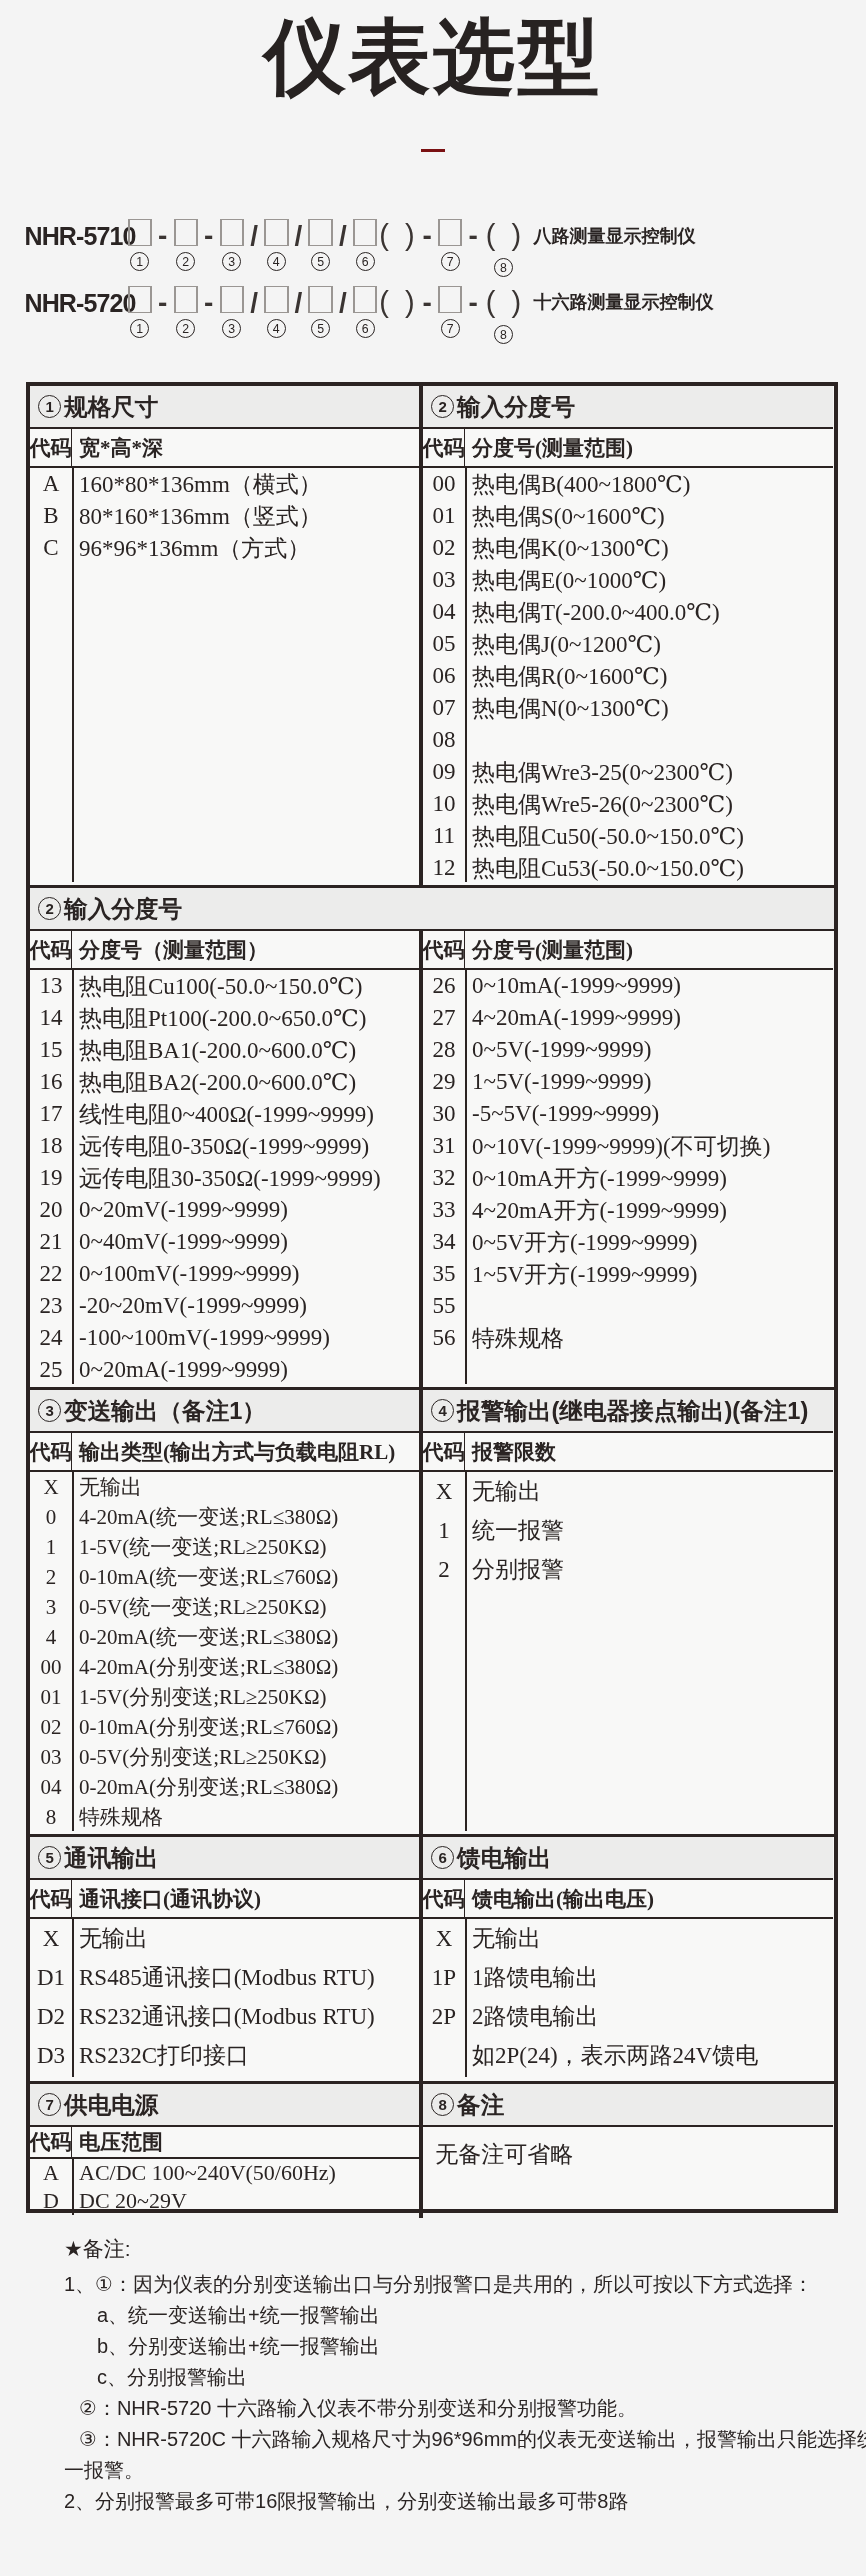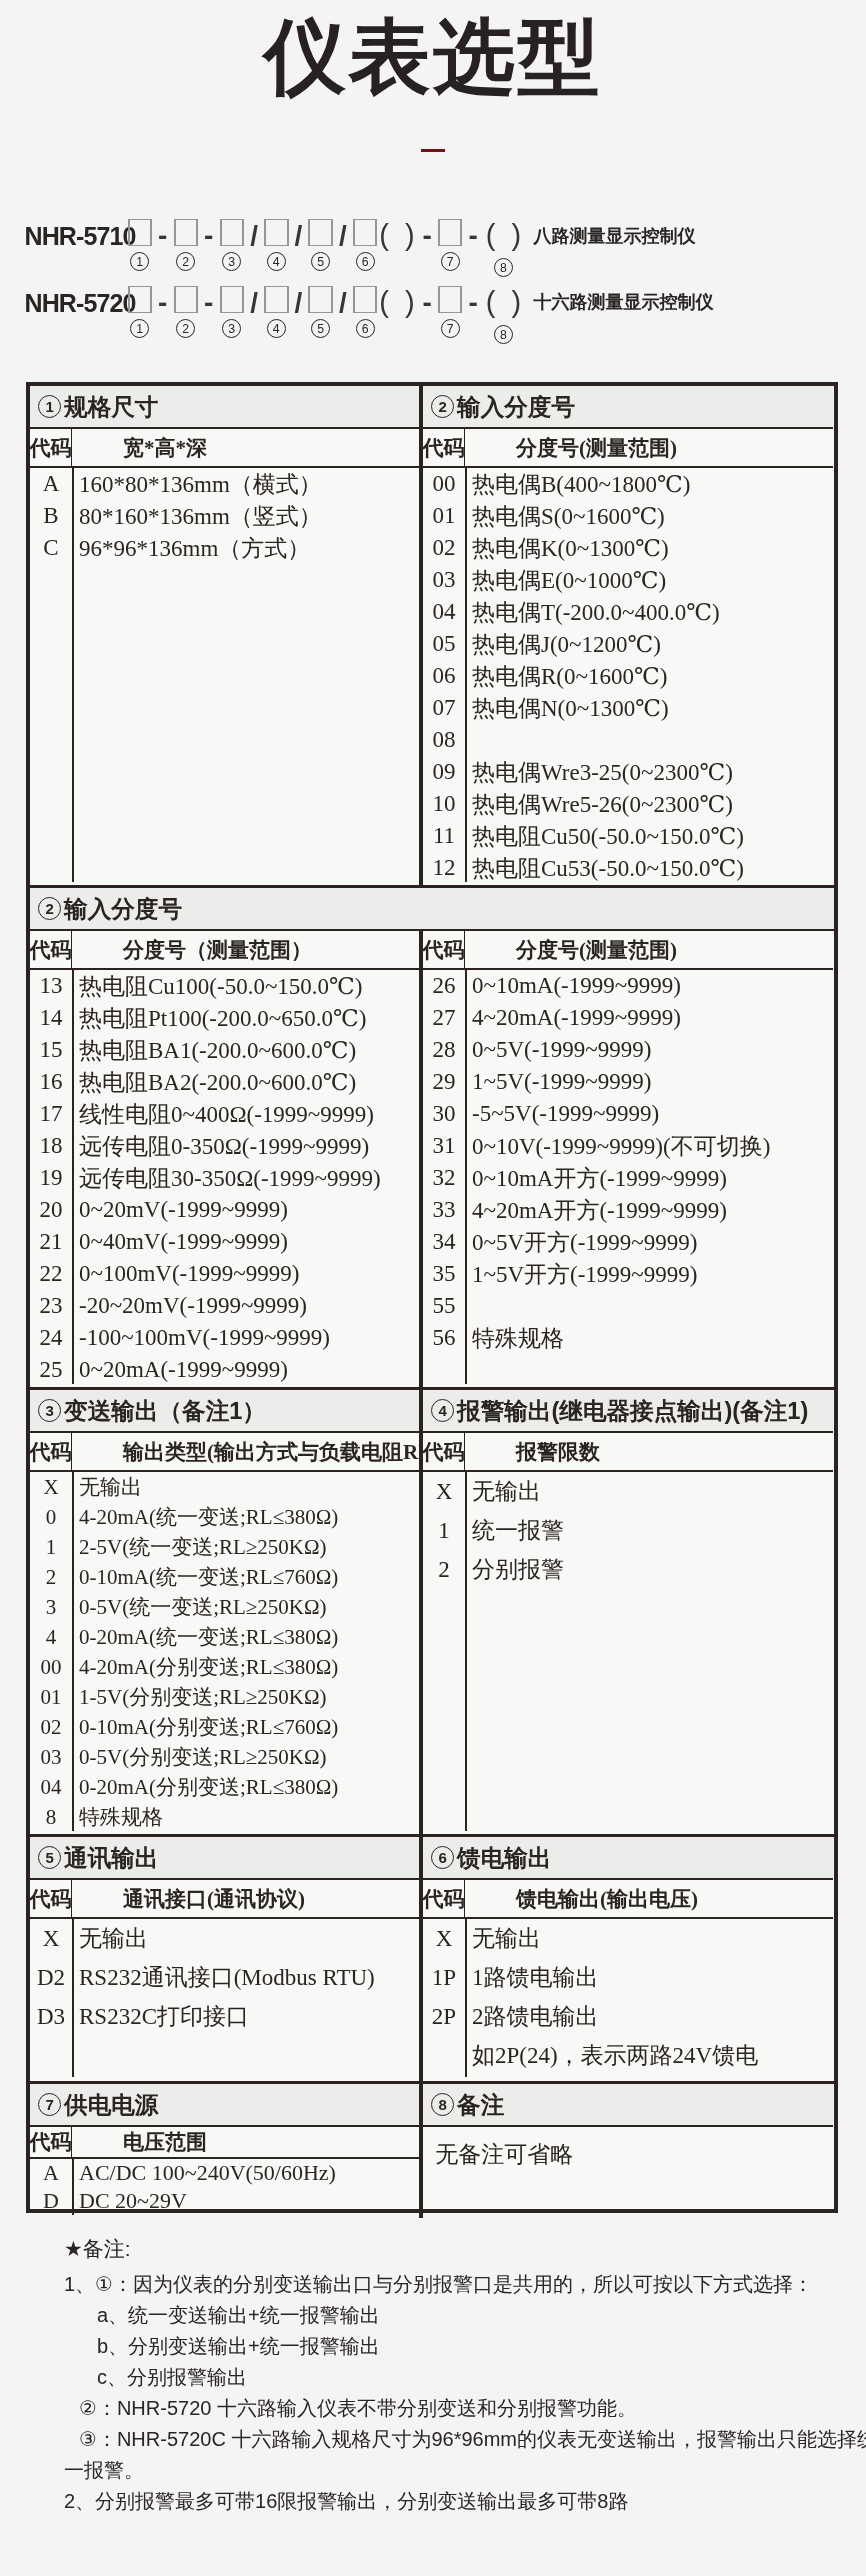--- a/index.html
+++ b/index.html
@@ -44,21 +44,21 @@
   .band2-halves { display:flex; height:456px; }
 
   .sec-head { height:43px; background:#ececeb; border-bottom:2.6px solid #2b2322;
     display:flex; align-items:center; padding-left:7.9px; font-size:23.6px; font-weight:700;
     white-space:nowrap; overflow:hidden; }
   .circ-num { flex:0 0 auto; width:23.6px; height:23.6px; border:1.8px solid #2a2423; border-radius:50%;
     display:inline-flex; align-items:center; justify-content:center;
     font-size:15px; font-weight:700; margin-right:2.6px; }
   .col-head { height:39px; border-bottom:2.6px solid #2b2322; display:flex; align-items:stretch;
     font-family:"Liberation Serif","DejaVu Serif",serif; font-weight:700; font-size:21px;
-    white-space:nowrap; overflow:hidden;gap:44px; }
+    white-space:nowrap; overflow:hidden; }
   .col-head .code-cell { width:42px; border-right:1.8px solid #2b2322; display:flex;
     align-items:center; justify-content:center; }
   .col-head .desc-cell { flex:1; display:flex; align-items:center; padding-left:7px; }
 
   .sec-body { position:relative; font-family:"Liberation Serif","DejaVu Serif",serif; }
   .sec-body::before { content:""; position:absolute; left:42px; top:0; bottom:0;
     width:1.8px; background:#2b2322; }
   .t-row { display:flex; align-items:center; font-size:23px; white-space:nowrap; overflow:hidden; }
   .t-row .code { width:42px; text-align:center; flex:0 0 auto; }
   .t-row .desc { padding-left:7px; flex:1; overflow:hidden; }
@@ -538,21 +538,21 @@
               <div class="desc">无输出</div>
             </div>
 
             <div class="t-row">
               <div class="code">0</div>
               <div class="desc">4-20mA(统一变送;RL≤380Ω)</div>
             </div>
 
             <div class="t-row">
               <div class="code">1</div>
-              <div class="desc">2-5V(统一变送;RL≥250KΩ)</div>
+              <div class="desc">1-5V(统一变送;RL≥250KΩ)</div>
             </div>
 
             <div class="t-row">
               <div class="code">2</div>
               <div class="desc">0-10mA(统一变送;RL≤760Ω)</div>
             </div>
 
             <div class="t-row">
               <div class="code">3</div>
               <div class="desc">0-5V(统一变送;RL≥250KΩ)</div>
@@ -633,20 +633,24 @@
           <div class="code-cell">代码</div>
           <div class="desc-cell">通讯接口(通讯协议)</div>
         </div>
         <div class="sec-body">
 
             <div class="t-row">
               <div class="code">X</div>
               <div class="desc">无输出</div>
             </div>
 
+            <div class="t-row">
+              <div class="code">D1</div>
+              <div class="desc">RS485通讯接口(Modbus RTU)</div>
+            </div>
 
             <div class="t-row">
               <div class="code">D2</div>
               <div class="desc">RS232通讯接口(Modbus RTU)</div>
             </div>
 
             <div class="t-row">
               <div class="code">D3</div>
               <div class="desc">RS232C打印接口</div>
             </div>

